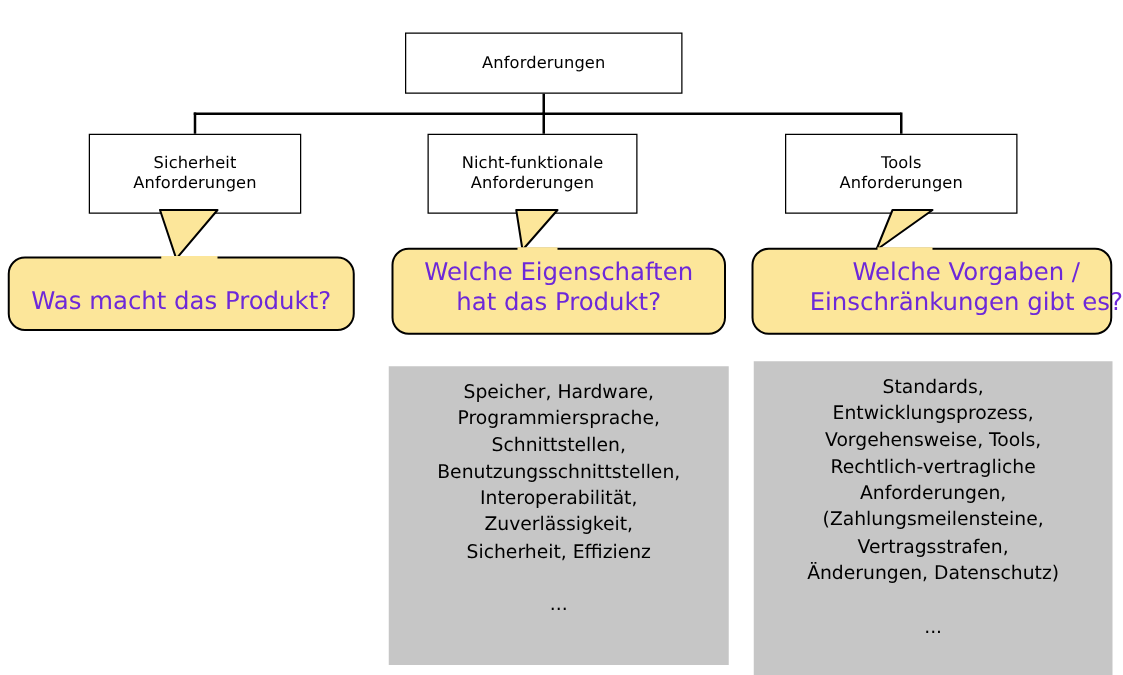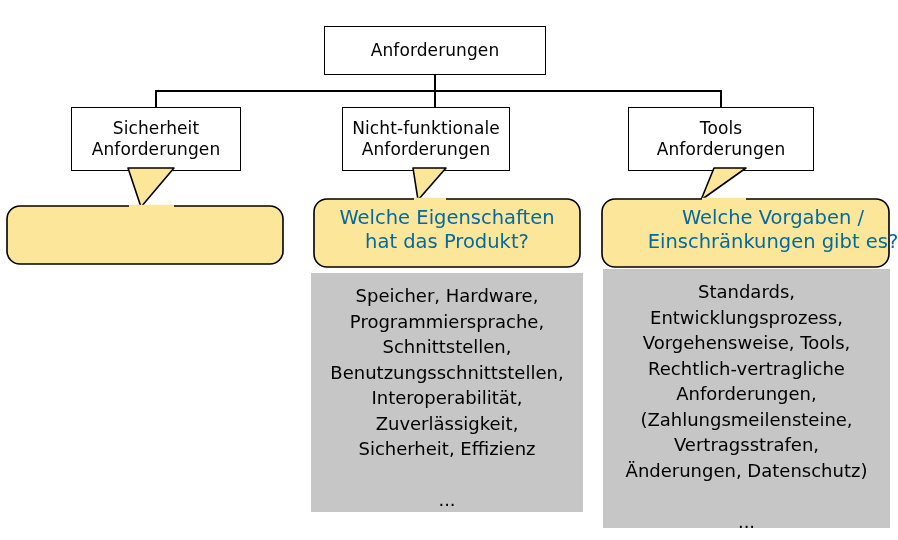--- a/index.html
+++ b/index.html
@@ -23,21 +23,21 @@
   .node {
     position: absolute;
     box-sizing: border-box;
     border: 1.6px solid #000000;
     background: #ffffff;
     display: flex;
     align-items: center;
     justify-content: center;
     text-align: center;
     line-height: 1.22;
-    font-size: 17px;
+    font-size: 13px;
     letter-spacing: 0.1px;
     z-index: 4;
   }
   .node-label { display: block; white-space: pre-line; }
 
   #node-root      { left: 324px; top: 26px;  width: 222px; height: 49px; }
   #node-func      { left: 71px;  top: 107px; width: 170px; height: 64px; }
   #node-nonfunc   { left: 342px; top: 107px; width: 168px; height: 64px; }
   #node-other     { left: 628px; top: 107px; width: 186px; height: 64px; }
 
@@ -62,43 +62,44 @@
     z-index: 6;
   }
   .callout svg { display: block; overflow: visible; }
   .callout-text {
     position: absolute;
     left: 0;
     right: 0;
     text-align: center;
     font-size: 19.5px;
     line-height: 1.23;
-    color: #0369a1;
+    color: #6d28d9;
     white-space: pre-line;
     pointer-events: none;
   }
 
   #callout-func      { left: 6px;   top: 185px; width: 278px; height: 80px; }
   #callout-func .callout-text    { top: 44px; }
   #callout-nonfunc   { left: 313px; top: 178px; width: 268px; height: 90px; }
   #callout-nonfunc .callout-text { top: 28px; }
   #callout-other     { left: 601px; top: 178px; width: 344px; height: 90px; }
   #callout-other .callout-text   { top: 28px; }
 
   
   .panel {
     position: absolute;
     box-sizing: border-box;
     background: #c6c6c6;
     text-align: center;
-    font-size: 18px;
+    font-size: 15px;
     line-height: 1.42;
     white-space: pre-line;
     padding-top: 10px;
     z-index: 3;
+    margin-top: 20px;
   }
   #panel-nonfunc { left: 311px; top: 273px; width: 272px; height: 239px; }
   #panel-other   { left: 603px; top: 269px; width: 287px; height: 259px; }
 </style>
 </head>
 <body>
 
 <div id="canvas">
 
   <div class="line v" id="line-root-down"></div>
@@ -125,20 +126,21 @@
     <span class="node-label">Tools
 Anforderungen</span>
   </div>
 
   <div class="callout" id="callout-func">
     <svg width="278" height="80" viewBox="0 0 278 80">
       <path d="M 135 22 L 122 -17 L 168 -17 Z" fill="#fce69a" stroke="#000000" stroke-width="1.6" stroke-linejoin="round"></path>
       <rect x="1" y="21" width="276" height="58" rx="13" ry="13" fill="#fce69a" stroke="#000000" stroke-width="1.6"></rect>
       <path d="M 123 21 L 168 21" stroke="#fce69a" stroke-width="2.6" fill="none"></path>
     </svg>
+    <div class="callout-text">Was macht das Produkt?</div>
   </div>
 
   <div class="callout" id="callout-nonfunc">
     <svg width="268" height="90" viewBox="0 0 268 90">
       <path d="M 105 22 L 100 -10 L 133 -10 Z" fill="#fce69a" stroke="#000000" stroke-width="1.6" stroke-linejoin="round"></path>
       <rect x="1" y="21" width="266" height="68" rx="13" ry="13" fill="#fce69a" stroke="#000000" stroke-width="1.6"></rect>
       <path d="M 101 21 L 133 21" stroke="#fce69a" stroke-width="2.6" fill="none"></path>
     </svg>
     <div class="callout-text">Welche Eigenschaften
 hat das Produkt?</div>

